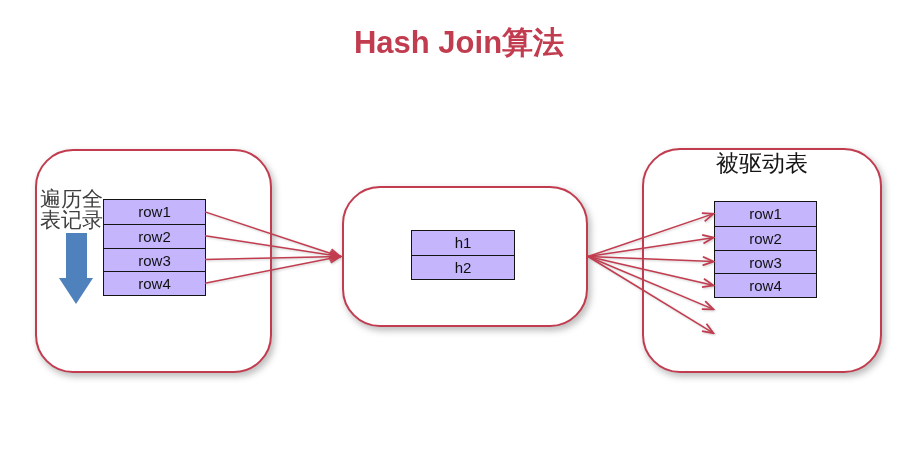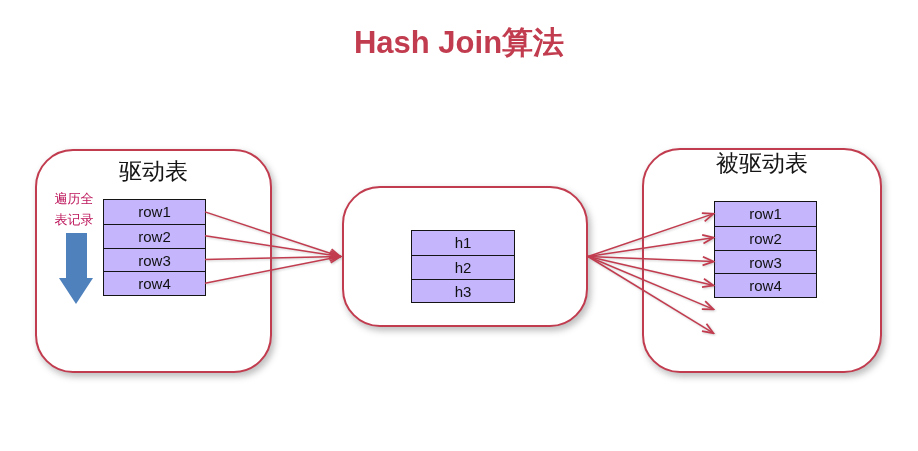--- a/index.html
+++ b/index.html
@@ -38,21 +38,21 @@
   #hash-table   { left:411px; top:230px; width:104px; }
   #driven-table { left:714px; top:201px; width:103px; }
   .cell {
     height:23.8px; line-height:23.6px; text-align:center;
     font-size:15px; color:#111;
   }
   .cell + .cell { border-top:1.6px solid var(--tborder); }
 
   .annotation {
     position:absolute; left:40px; top:189px; width:68px;
-    text-align:center; font-size:13px; line-height:20.5px; color:#be185d;
+    font-size:21px; line-height:20.5px; color:#404040;
   }
 
   .blue-arrow { position:absolute; left:59px; top:233px; width:34px; height:71px; }
   .ba-shaft { position:absolute; left:6.5px; top:0; width:21px; height:45px; background:var(--blue); }
   .ba-head  { position:absolute; left:0; top:45px; width:0; height:0;
               border-left:17px solid transparent; border-right:17px solid transparent;
               border-top:26px solid var(--blue); }
 
   #edges {
     position:absolute; left:0; top:0; width:918px; height:451px;
@@ -66,42 +66,40 @@
 <body>
 
 <div id="canvas">
 
   <div class="main-title">Hash Join算法</div>
 
   <div class="rbox" id="driver-box"></div>
   <div class="rbox" id="hash-box"></div>
   <div class="rbox" id="driven-box"></div>
 
-  <div class="box-title" id="driver-title">驱动表</div>
   <div class="box-title" id="driven-title">被驱动表</div>
 
   <div class="annotation">
       <div>遍历全</div>
       <div>表记录</div>
     </div>
   <div class="blue-arrow">
     <div class="ba-shaft"></div>
     <div class="ba-head"></div>
   </div>
 
   <div class="data-table" id="driver-table">
       <div class="cell" id="driver-row-0">row1</div>
       <div class="cell" id="driver-row-1">row2</div>
       <div class="cell" id="driver-row-2">row3</div>
       <div class="cell" id="driver-row-3">row4</div>
     </div>
   <div class="data-table" id="hash-table">
       <div class="cell" id="hash-row-0">h1</div>
       <div class="cell" id="hash-row-1">h2</div>
-      <div class="cell" id="hash-row-2">h3</div>
     </div>
   <div class="data-table" id="driven-table">
       <div class="cell" id="driven-row-0">row1</div>
       <div class="cell" id="driven-row-1">row2</div>
       <div class="cell" id="driven-row-2">row3</div>
       <div class="cell" id="driven-row-3">row4</div>
     </div>
 
   <svg id="edges" xmlns="http://www.w3.org/2000/svg">
     <defs>

